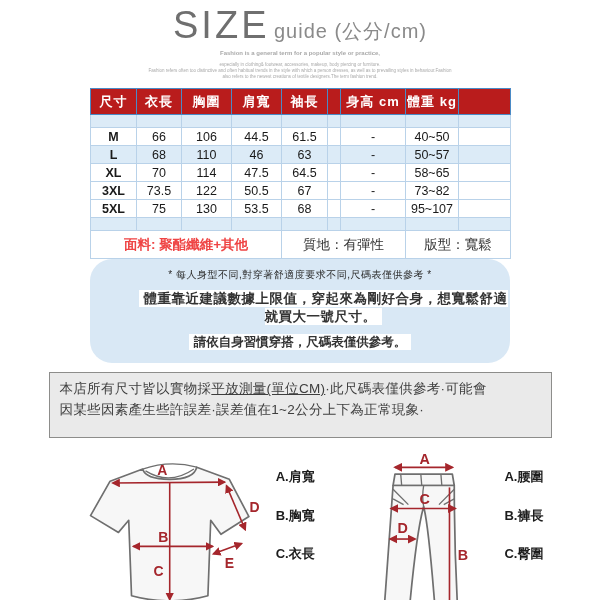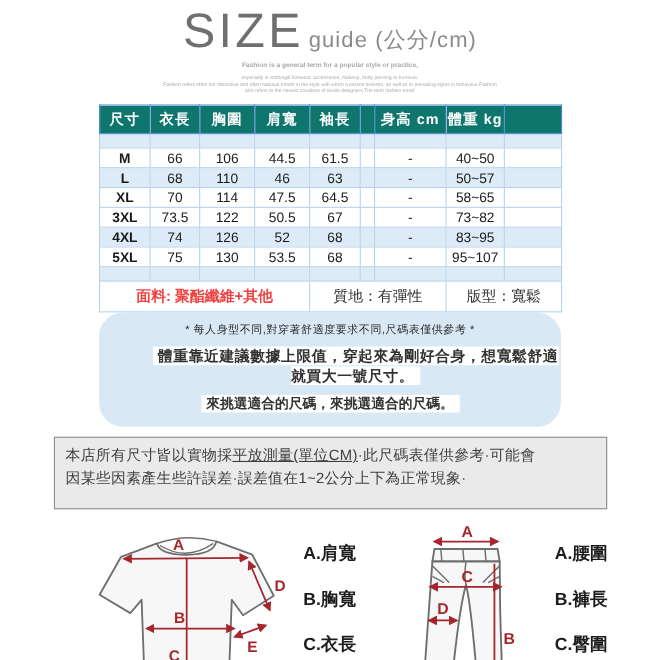--- a/index.html
+++ b/index.html
@@ -1,31 +1,31 @@
 <!DOCTYPE html>
 <html><head>
 <meta charset="utf-8">
 <style>
   html,body{margin:0;padding:0;background:#fff;}
   body{width:600px;height:600px;overflow:hidden;font-family:"Liberation Sans","DejaVu Sans",sans-serif;}
   .page{position:relative;width:600px;height:600px;background:#fff;}
 
   
   .title{ text-align:center; padding-top:4px; color:#7b7b7b; }
-  .title .big{ font-size:44px; letter-spacing:3px; font-weight:400; color:#6f6f6f;}
+  .title .big{ font-size:38px; letter-spacing:3px; font-weight:400; color:#6f6f6f;}
   .title .small{ font-size:20px; color:#8a8a8a; letter-spacing:1px;}
   .intro{ text-align:center; color:#a9a9a9; margin-top:3px; line-height:1.25;}
   .intro .l1{ font-size:6px; font-weight:bold; margin-bottom:3px;}
   .intro .l2,.intro .l3,.intro .l4{ font-size:5px; transform:scale(0.9); }
 
   
   .table-wrap{ width:420px; margin:9px auto 0 auto; }
   table.size{ border-collapse:collapse; table-layout:fixed; width:420px; font-size:12.5px; color:#1a1a1a;}
   table.size td, table.size th{ border:1px solid #b9d2e9; text-align:center; padding:0; overflow:hidden; white-space:nowrap;}
-  tr.head th{ background:#0f766e; color:#fff; font-size:13px; font-weight:bold; height:25px; border:1px solid #4a8ac6; letter-spacing:1px;}
+  tr.head th{ background:#b91c1c; color:#fff; font-size:13px; font-weight:bold; height:25px; border:1px solid #4a8ac6; letter-spacing:1px;}
   tr.spacer td{ height:12px; background:#dcebf7;}
   tr.data{ height:18px; background:#fff;}
   tr.data.alt{ background:#dcebf7;}
   td.sz{ font-weight:bold; }
   tr.inforow{ height:28px; background:#fff; font-size:13.5px; color:#333;}
   tr.inforow td.fabric{ font-weight:bold; color:#ef4444;}
 
   
   .notes{ width:420px; margin:0 auto; background:#d9e8f5; text-align:center; padding:9px 0 12px 0; box-sizing:border-box;border-radius:22px;}
   .notes .n1{ font-size:10px; color:#2c2c2c; margin-bottom:8px; letter-spacing:0.5px;}
@@ -34,21 +34,21 @@
   .notes .n3{ font-size:12.5px;}
 
   
   .disclaimer{ width:503px; margin:9px auto 0 auto; box-sizing:border-box; background:#eaeaea; border:1px solid #8d8d8b; padding:6px 10px 16px 10px; font-size:13.5px; color:#3e3e3e; line-height:1.55; letter-spacing:0.3px;}
   .disclaimer .u{ text-decoration:underline;}
 
   
   .diagrams{ display:flex; margin:14px 0 0 84px; }
   .legend{ list-style:none; margin:0; padding:16px 0 0 10px; width:72px;}
   .legend.pants-legend{ width:100px; padding-left:20px;}
-  .legend li{ font-size:16px; font-weight:bold; color:#1c1c1c; margin-bottom:20.5px; white-space:nowrap;}
+  .legend li{ font-size:13px; font-weight:bold; color:#1c1c1c; margin-bottom:20.5px; white-space:nowrap;}
   svg text{ font-family:"Liberation Sans","DejaVu Sans",sans-serif; font-weight:bold; }
   .garment{ fill:#f7f7f7; stroke:#6f6f6f; stroke-width:1.8; stroke-linejoin:round;}
   .detail{ fill:none; stroke:#6f6f6f; stroke-width:1.4;}
   .arrow{ fill:none; stroke:#a5262c; stroke-width:1.7;}
   .rlabel{ fill:#a5262c; font-size:15px;}
 </style>
 </head>
 <body>
 
 <div class="page">
@@ -138,31 +138,20 @@
         <td class="sz">3XL</td>
         <td>73.5</td>
         <td>122</td>
         <td>50.5</td>
         <td>67</td>
         <td></td>
         <td>-</td>
         <td>73~82</td>
         <td></td>
       </tr>
-      <tr class="data alt">
-        <td class="sz">4XL</td>
-        <td>74</td>
-        <td>126</td>
-        <td>52</td>
-        <td>68</td>
-        <td></td>
-        <td>-</td>
-        <td>83~95</td>
-        <td></td>
-      </tr>
       <tr class="data">
         <td class="sz">5XL</td>
         <td>75</td>
         <td>130</td>
         <td>53.5</td>
         <td>68</td>
         <td></td>
         <td>-</td>
         <td>95~107</td>
         <td></td>
@@ -184,21 +173,21 @@
         <td colspan="3">質地：有彈性</td>
         <td colspan="2">版型：寬鬆</td>
       </tr>
     </tbody>
       </table>
   </div>
 
   <div class="notes">
     <div class="n1">* 每人身型不同,對穿著舒適度要求不同,尺碼表僅供參考 *</div>
     <div class="n2"><span>體重靠近建議數據上限值，穿起來為剛好合身，想寬鬆舒適就買大一號尺寸。</span></div>
-    <div class="n3"><span>來挑選適合的尺碼，來挑選適合的尺碼。</span></div>
+    <div class="n3"><span>請依自身習慣穿搭，尺碼表僅供參考。</span></div>
   </div>
 
   <div class="disclaimer">
     <span>本店所有尺寸皆以實物採</span><span class="u">平放測量(單位CM)</span><span>·此尺碼表僅供參考·可能會</span><br>
     <span>因某些因素產生些許誤差·誤差值在1~2公分上下為正常現象·</span>
   </div>
 
   <div class="diagrams">
 
     <svg width="190" height="172" viewBox="0 0 195 172">

